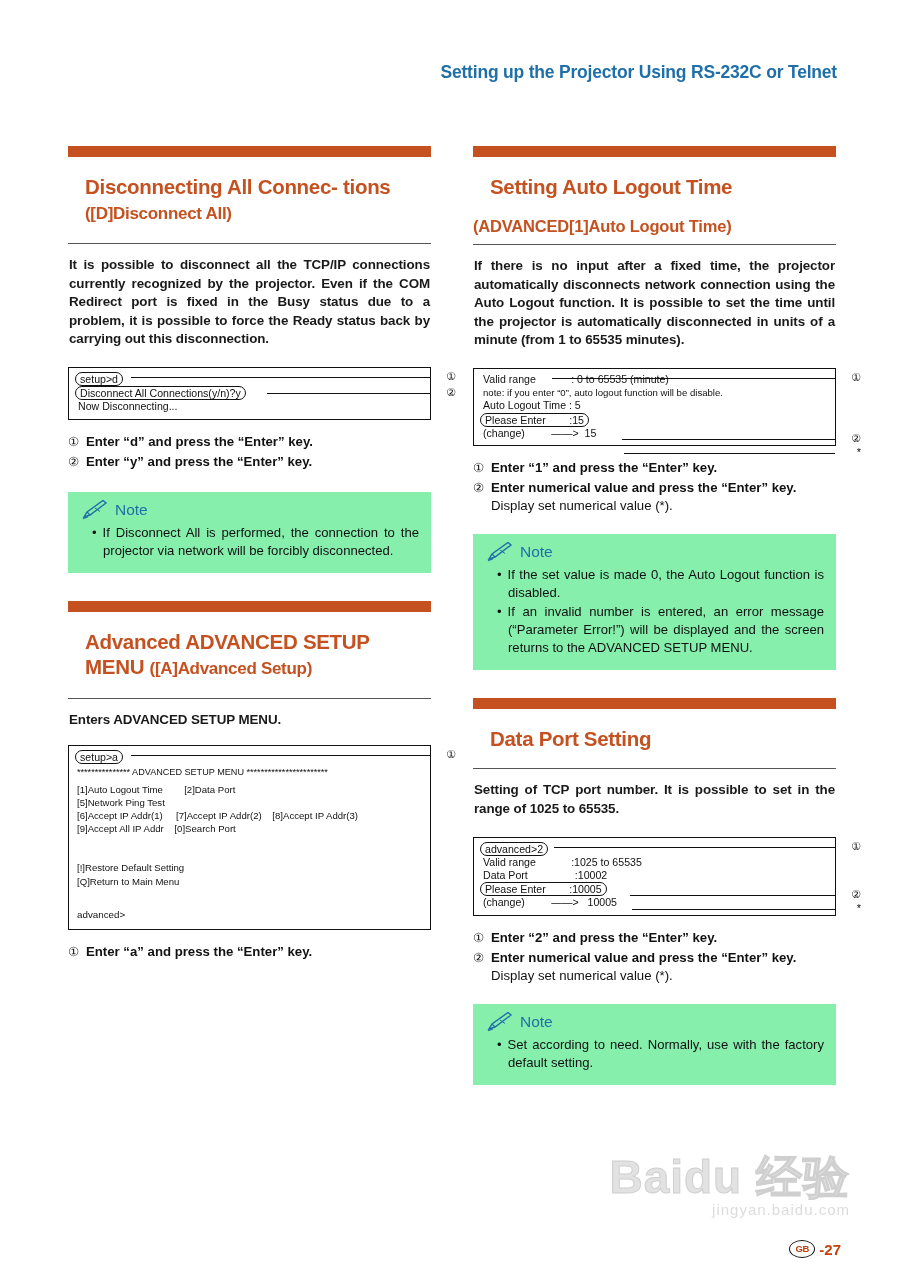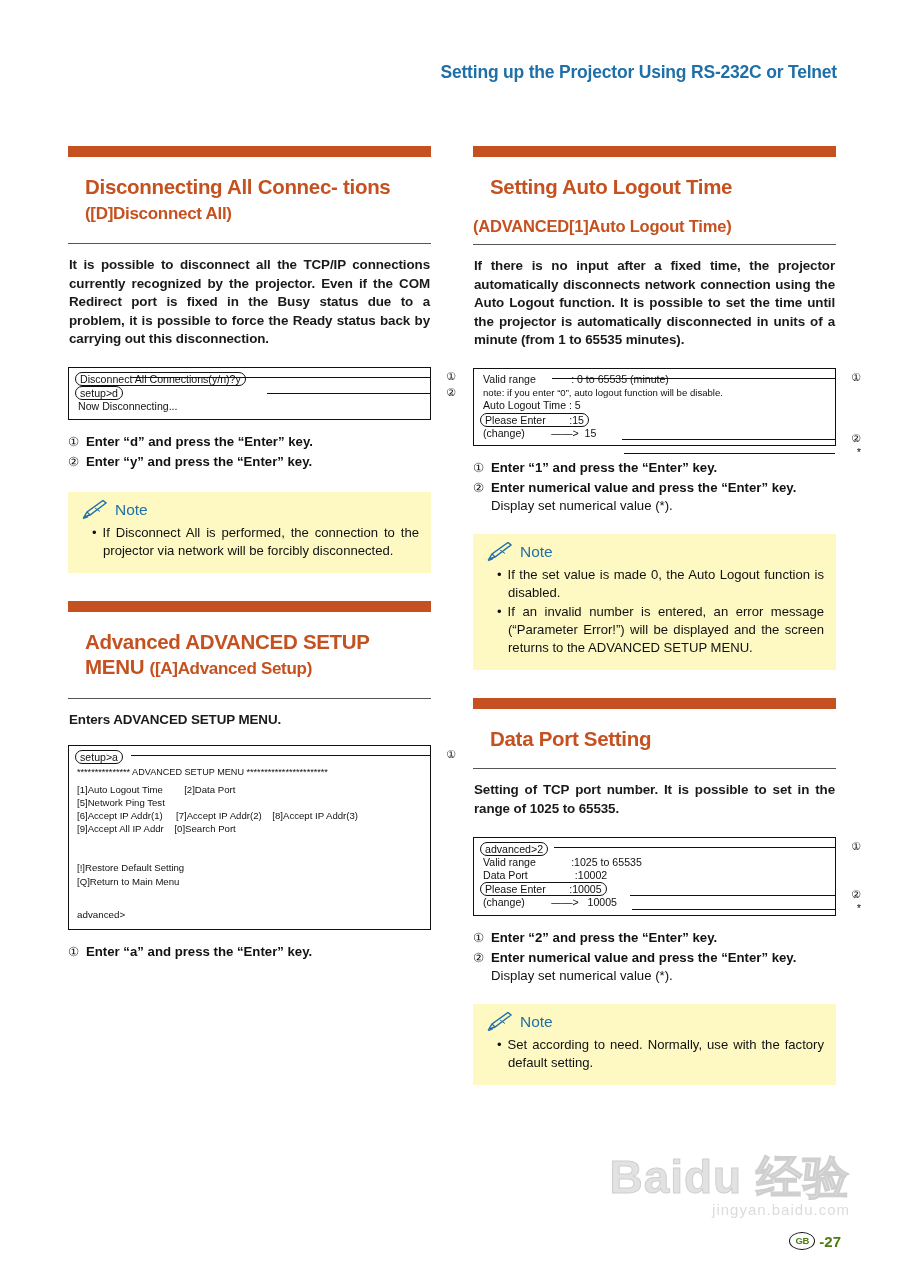--- a/index.html
+++ b/index.html
@@ -98,21 +98,21 @@
   }
   .lead{
     position:absolute;
     border-top:1px solid #111;
     height:0;
   }
   .term-spacer{height:26px;}
 
   
   .note{
-    background:#fef9c3;
+    background:#86efac;
     margin:20px 0 0 0;
     padding:8px 12px 12px 12px;
   }
   .note-head{
     display:flex;align-items:center;gap:7px;
     color:#1f6fa8;font-size:15.5px;
     margin:0 0 4px 2px;
   }
   .note ul{
     margin:2px 0 0 0;padding:0 0 0 12px;
@@ -123,23 +123,23 @@
     text-indent:-11px;padding-left:11px;
     margin-bottom:1px;
     text-align:justify;
   }
   .note li:before{content:"\2022";padding-right:6px;}
 
   .pencil{width:26px;height:20px;flex:0 0 26px;}
 
   
   .footer{
-    position:absolute;right:64px;bottom:30px;
+    position:absolute;right:64px;bottom:22px;
     display:flex;align-items:center;gap:4px;
-    font-size:15px;font-weight:bold;color:#4d7c0f;justify-content:center;
+    font-size:15px;font-weight:bold;color:#c2410c;justify-content:center;
   }
   .gb{
     display:inline-block;
     border:1.4px solid #111;
     border-radius:50%;
     width:24px;height:16px;
     font-size:9.5px;font-weight:bold;
     text-align:center;line-height:16px;
     letter-spacing:-0.3px;
   }
@@ -175,22 +175,22 @@
     <h2>
       <span>Disconnecting All Connec-</span>
       <span>tions</span>
       <span class="sub">([D]Disconnect All)</span>
     </h2>
     <div class="hr-thin"></div>
 
     <p class="body">It is possible to disconnect all the TCP/IP connections currently recognized by the projector. Even if the COM Redirect port is fixed in the Busy status due to a problem, it is possible to force the Ready status back by carrying out this disconnection.</p>
 
     <div class="term" style="margin-top:18px;">
+      <div class="line"><span class="boxed">setup&gt;d</span></div>
       <div class="line"><span class="boxed">Disconnect All Connections(y/n)?y</span></div>
-      <div class="line"><span class="boxed">setup&gt;d</span></div>
       <div class="line" style="padding-left:3px;">Now Disconnecting...</div>
       <div class="lead" style="left:62px;top:9px;right:0;"></div>
       <div class="lead" style="left:198px;top:25px;right:0;"></div>
       <div class="callout" style="top:2px;">①</div>
       <div class="callout" style="top:18px;">②</div>
     </div>
 
     <div class="steps">
       <div class="step">
         <span class="num">①</span>

